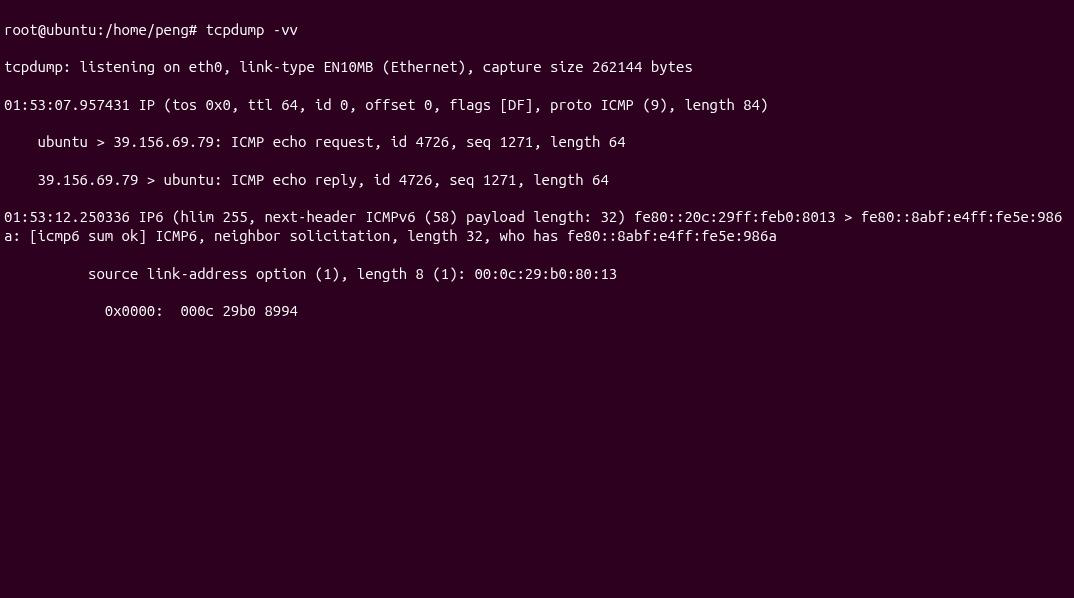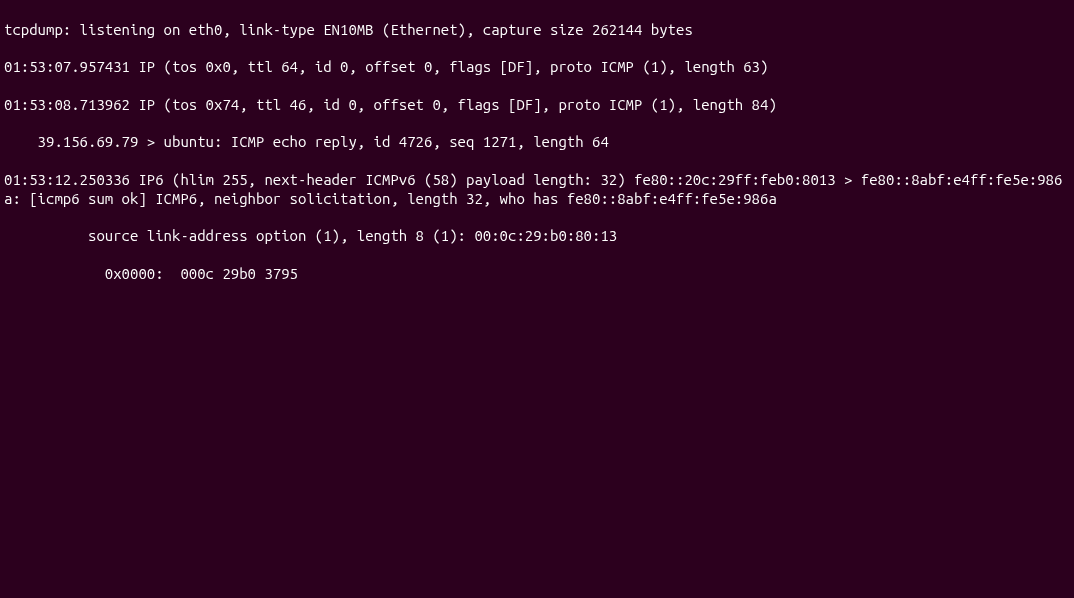--- a/index.html
+++ b/index.html
@@ -18,25 +18,26 @@
     padding: 2px 4px;
     white-space: pre-wrap;
     word-break: break-all;
   }
   .line { display: block; }
 </style>
 </head>
 <body>
 
 <div class="terminal">
+<span class="line"><span>root@ubuntu:/home/peng# </span><span>tcpdump -vv</span></span>
 <span class="line">tcpdump: listening on eth0, link-type EN10MB (Ethernet), capture size 262144 bytes</span>
-<span class="line">01:53:07.957431 IP (tos 0x0, ttl 64, id 0, offset 0, flags [DF], proto ICMP (1), length 63)</span>
-<span class="line">01:53:08.713962 IP (tos 0x74, ttl 46, id 0, offset 0, flags [DF], proto ICMP (1), length 84)</span>
+<span class="line">01:53:07.957431 IP (tos 0x0, ttl 64, id 0, offset 0, flags [DF], proto ICMP (9), length 84)</span>
+<span class="line">    ubuntu &gt; 39.156.69.79: ICMP echo request, id 4726, seq 1271, length 64</span>
 <span class="line">    39.156.69.79 &gt; ubuntu: ICMP echo reply, id 4726, seq 1271, length 64</span>
 <span class="line">01:53:12.250336 IP6 (hlim 255, next-header ICMPv6 (58) payload length: 32) fe80::20c:29ff:feb0:8013 &gt; fe80::8abf:e4ff:fe5e:986a: [icmp6 sum ok] ICMP6, neighbor solicitation, length 32, who has fe80::8abf:e4ff:fe5e:986a</span>
 <span class="line">          source link-address option (1), length 8 (1): 00:0c:29:b0:80:13</span>
-<span class="line">            0x0000:  000c 29b0 3795</span>
+<span class="line">            0x0000:  000c 29b0 8994</span>
 
 
 <span class="line"></span>
 
 
 </div>
 
 </body></html>

